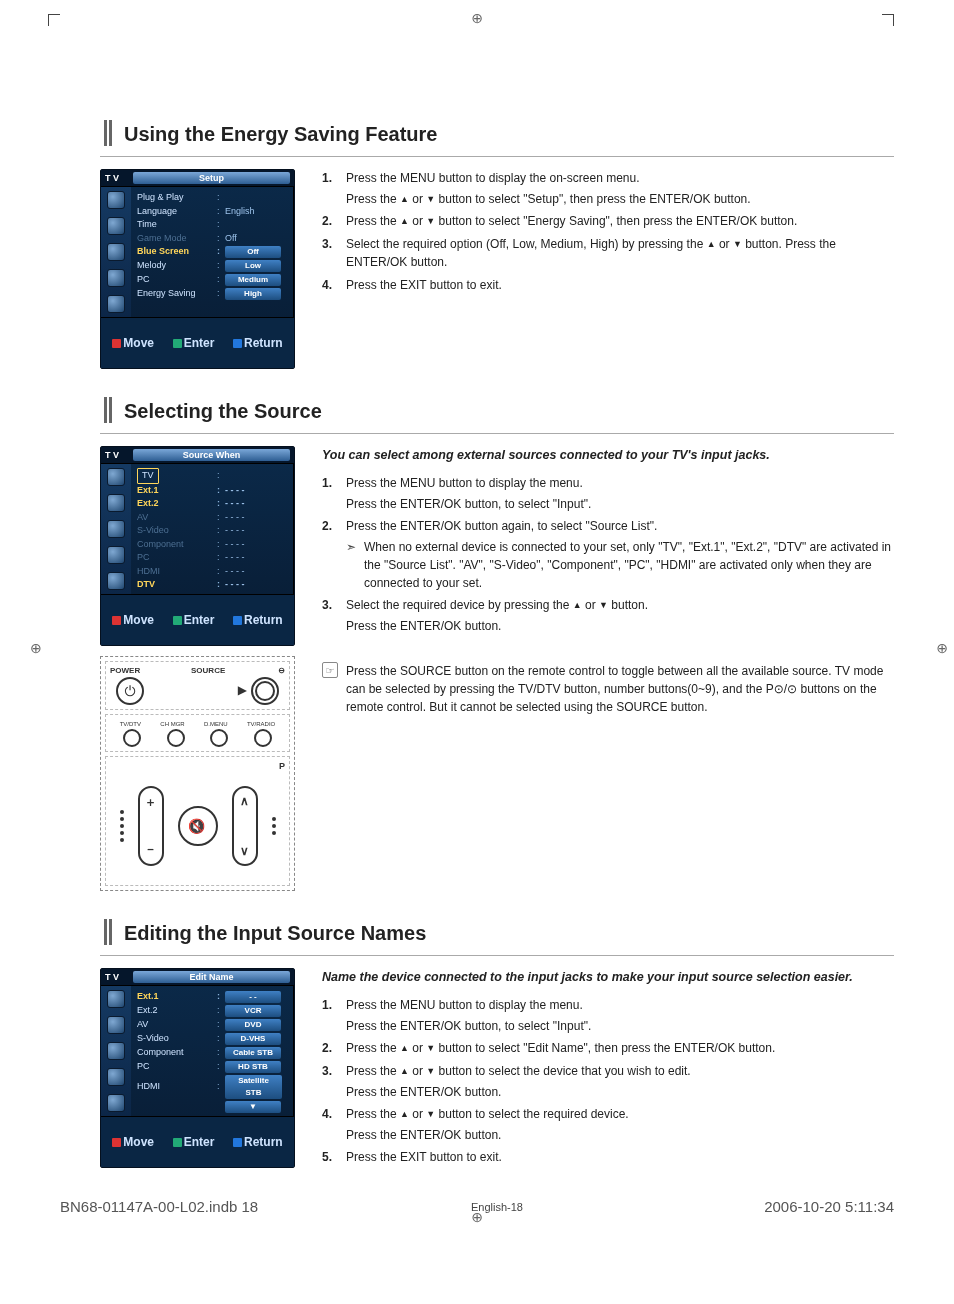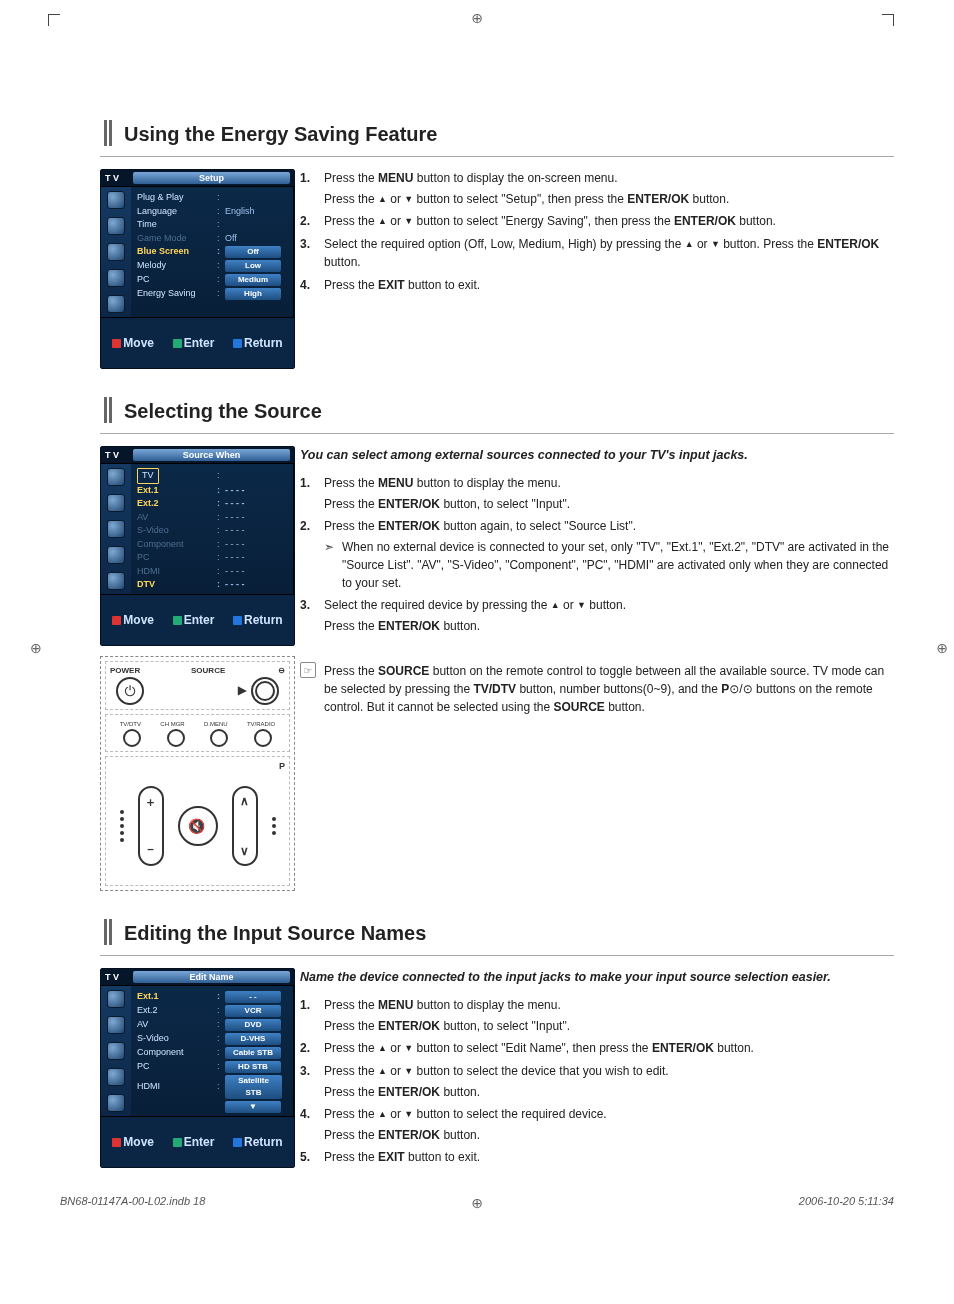--- a/index.html
+++ b/index.html
@@ -26,21 +26,21 @@
   .crop-side-l { position:absolute; top:640px; left:30px; font-size:14px; color:#666;}
   .crop-side-r { position:absolute; top:640px; right:6px; font-size:14px; color:#666;}
 
   .section-title-row { display:flex; align-items:flex-end; margin-bottom: 10px;}
   .title-gutter { width: 16px; margin-right: 8px; display:flex; flex-direction:column; align-items:center;}
   .gutter-bar { width:3px; height:26px; background:#666; margin:0 1px; display:inline-block;}
   .gutter { display:flex; }
   h2.section-title { font-size: 20px; font-weight:bold; color:#222; }
   .title-underline { border-bottom: 1px solid #aaa; margin-bottom: 12px; margin-left: 0;}
 
-  .content-row { display:flex; gap: 0; margin-bottom: 28px;}
+  .content-row { display:flex; gap: 22px; margin-bottom: 28px;}
   .osd-col { width: 200px; flex-shrink:0;}
   .text-col { flex: 1; }
 
   
   .osd {
     width: 195px;
     background: linear-gradient(#0b2a4a,#081b32);
     border: 1px solid #05101e;
     border-radius: 2px;
     font-size: 9px;
@@ -170,26 +170,26 @@
   .rc-center {
     width:40px;height:40px;border:2px solid #333;border-radius:50%;
     display:flex;align-items:center;justify-content:center;font-size:14px;
   }
   .rc-dots {display:flex;flex-direction:column;gap:3px;}
   .rc-dots div{width:4px;height:4px;border-radius:50%;background:#333;}
   .rc-dots.three div:nth-child(4),.rc-dots.three div:nth-child(5){display:none;}
 
   .page-num { text-align:center; font-size:11px; color:#444; margin-top:30px;}
   .footer {
-    position:absolute; bottom:32px; left:60px; right:60px;
+    position:absolute; bottom:38px; left:60px; right:60px;
     display:flex; justify-content:space-between;
-    font-size:11px; color:#555;font-style:italic;
-  }
-
-  b { font-weight:bold;}
+    font-size:15px; color:#555;
+  }
+
+  b { font-weight:normal;}
 </style>
 </head>
 <body>
 
 <span class="crop-tl"></span>
 <span class="crop-tr"></span>
 <span class="crop-bmark-top">⊕</span>
 <span class="crop-bmark-bot">⊕</span>
 <span class="crop-side-l">⊕</span>
 <span class="crop-side-r">⊕</span>
@@ -620,18 +620,19 @@
           <li>
             <div class="num">5.</div>
             <div class="body">
               <div>Press the <b>EXIT</b> button to exit.</div>
             </div>
           </li>
         </ol>
     </div>
   </div>
 
+  <div class="page-num">English-18</div>
 </div>
 
 <div class="footer">
   <span>BN68-01147A-00-L02.indb   18</span>
   <span>2006-10-20   5:11:34</span>
 </div>
 
 </body></html>

